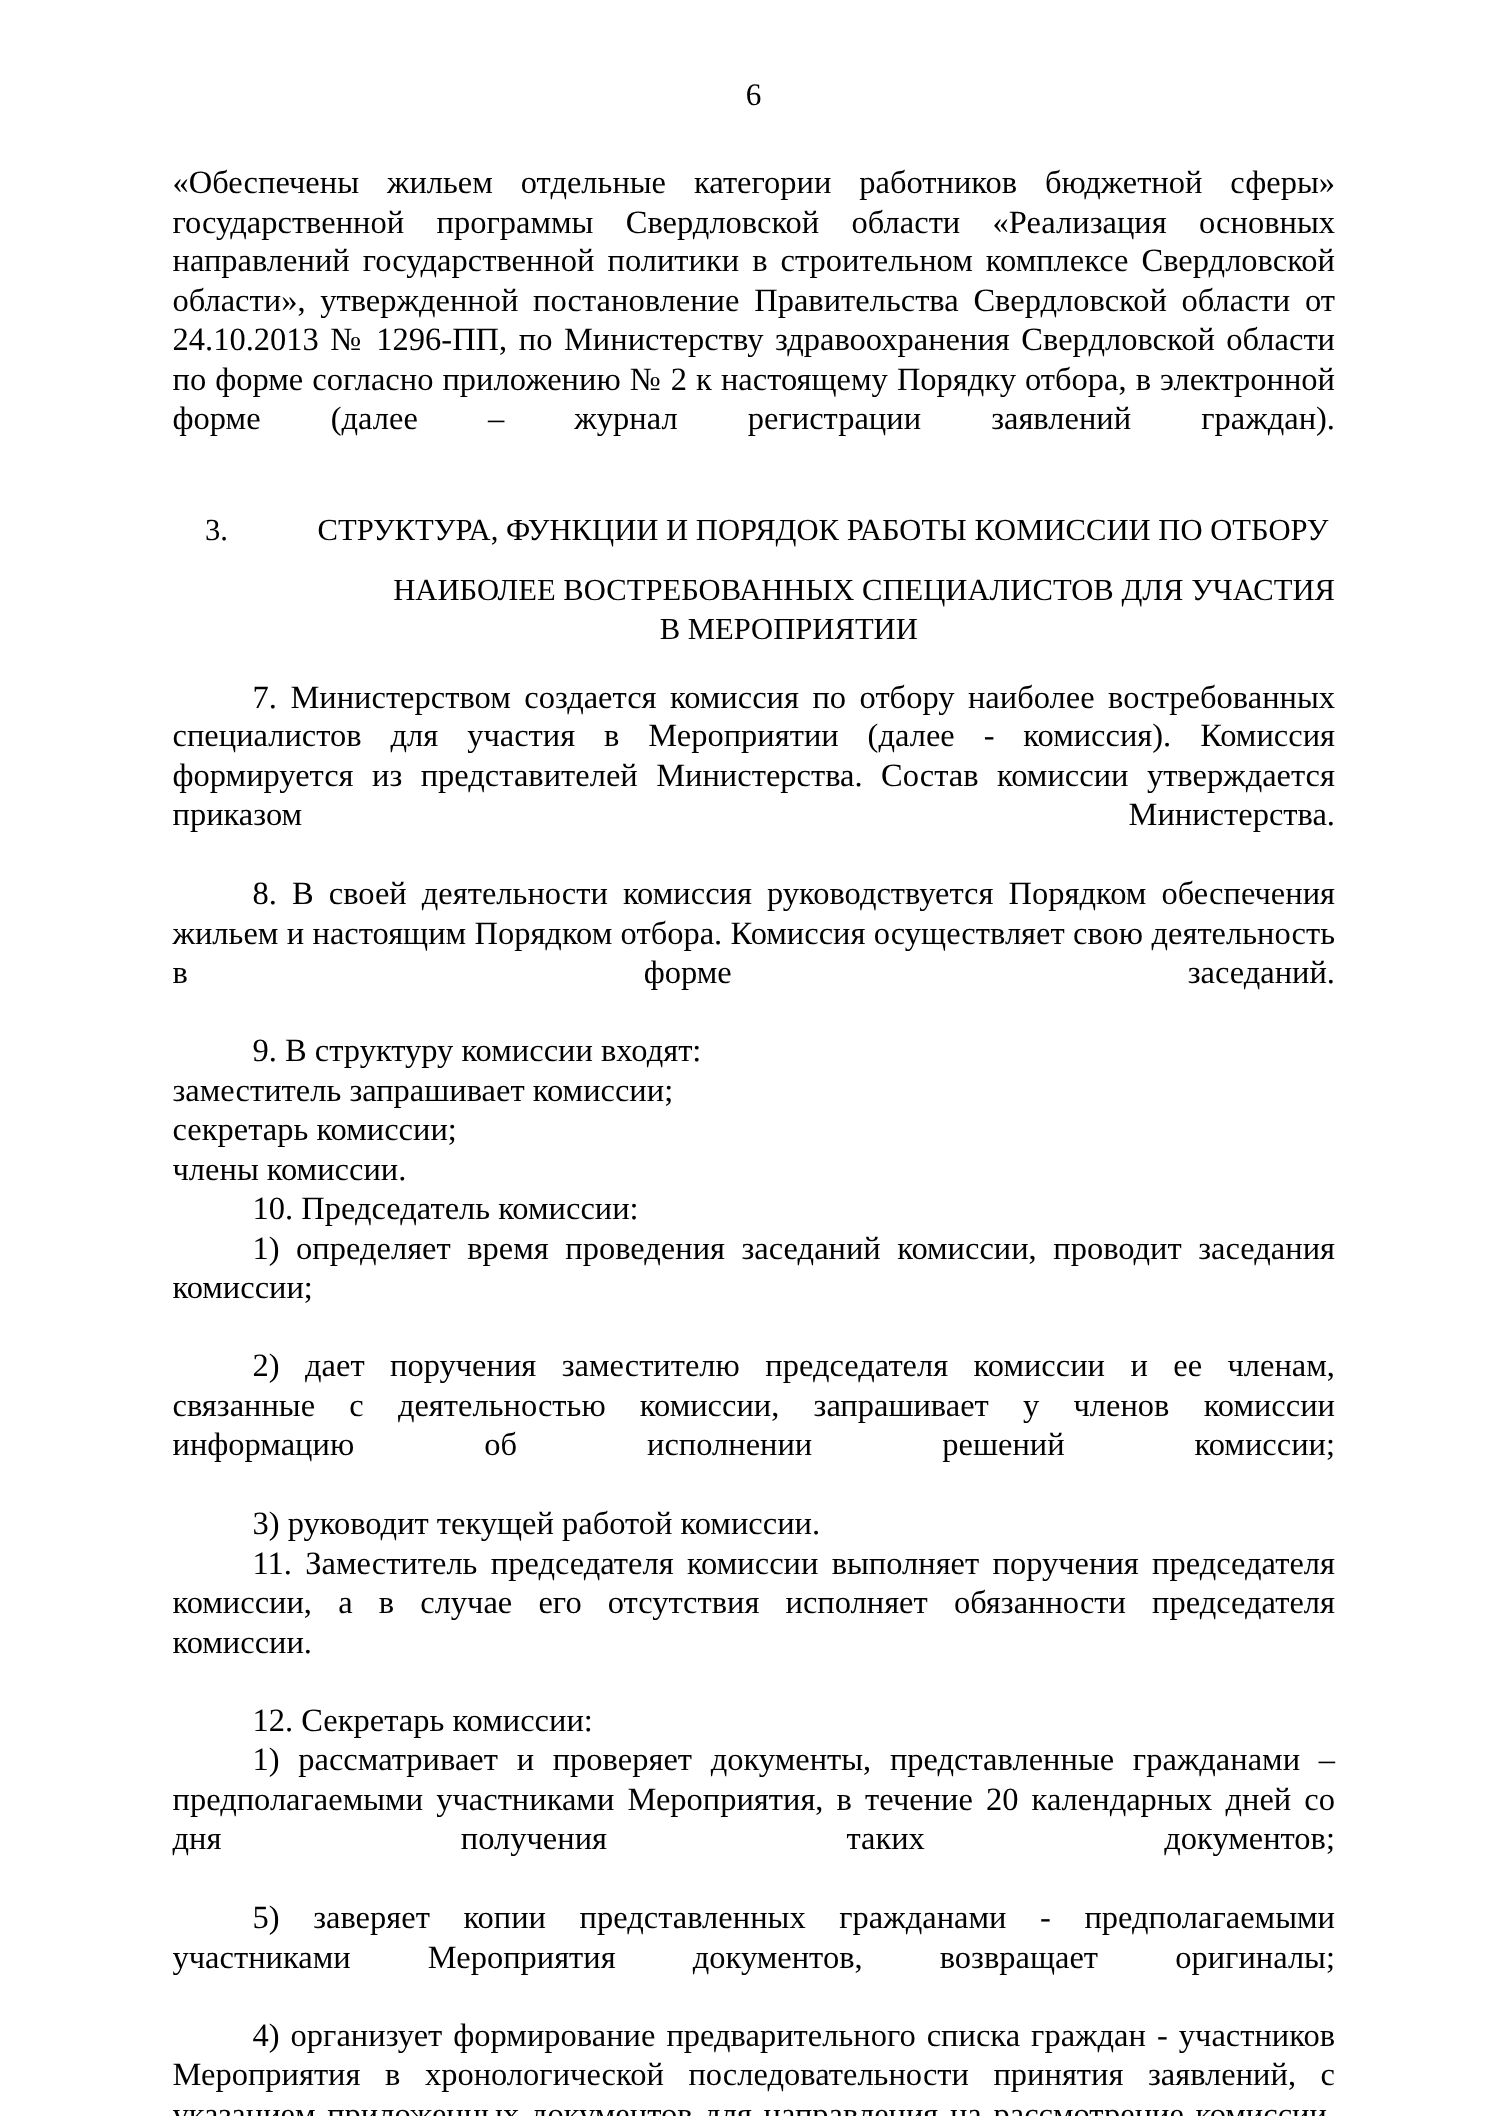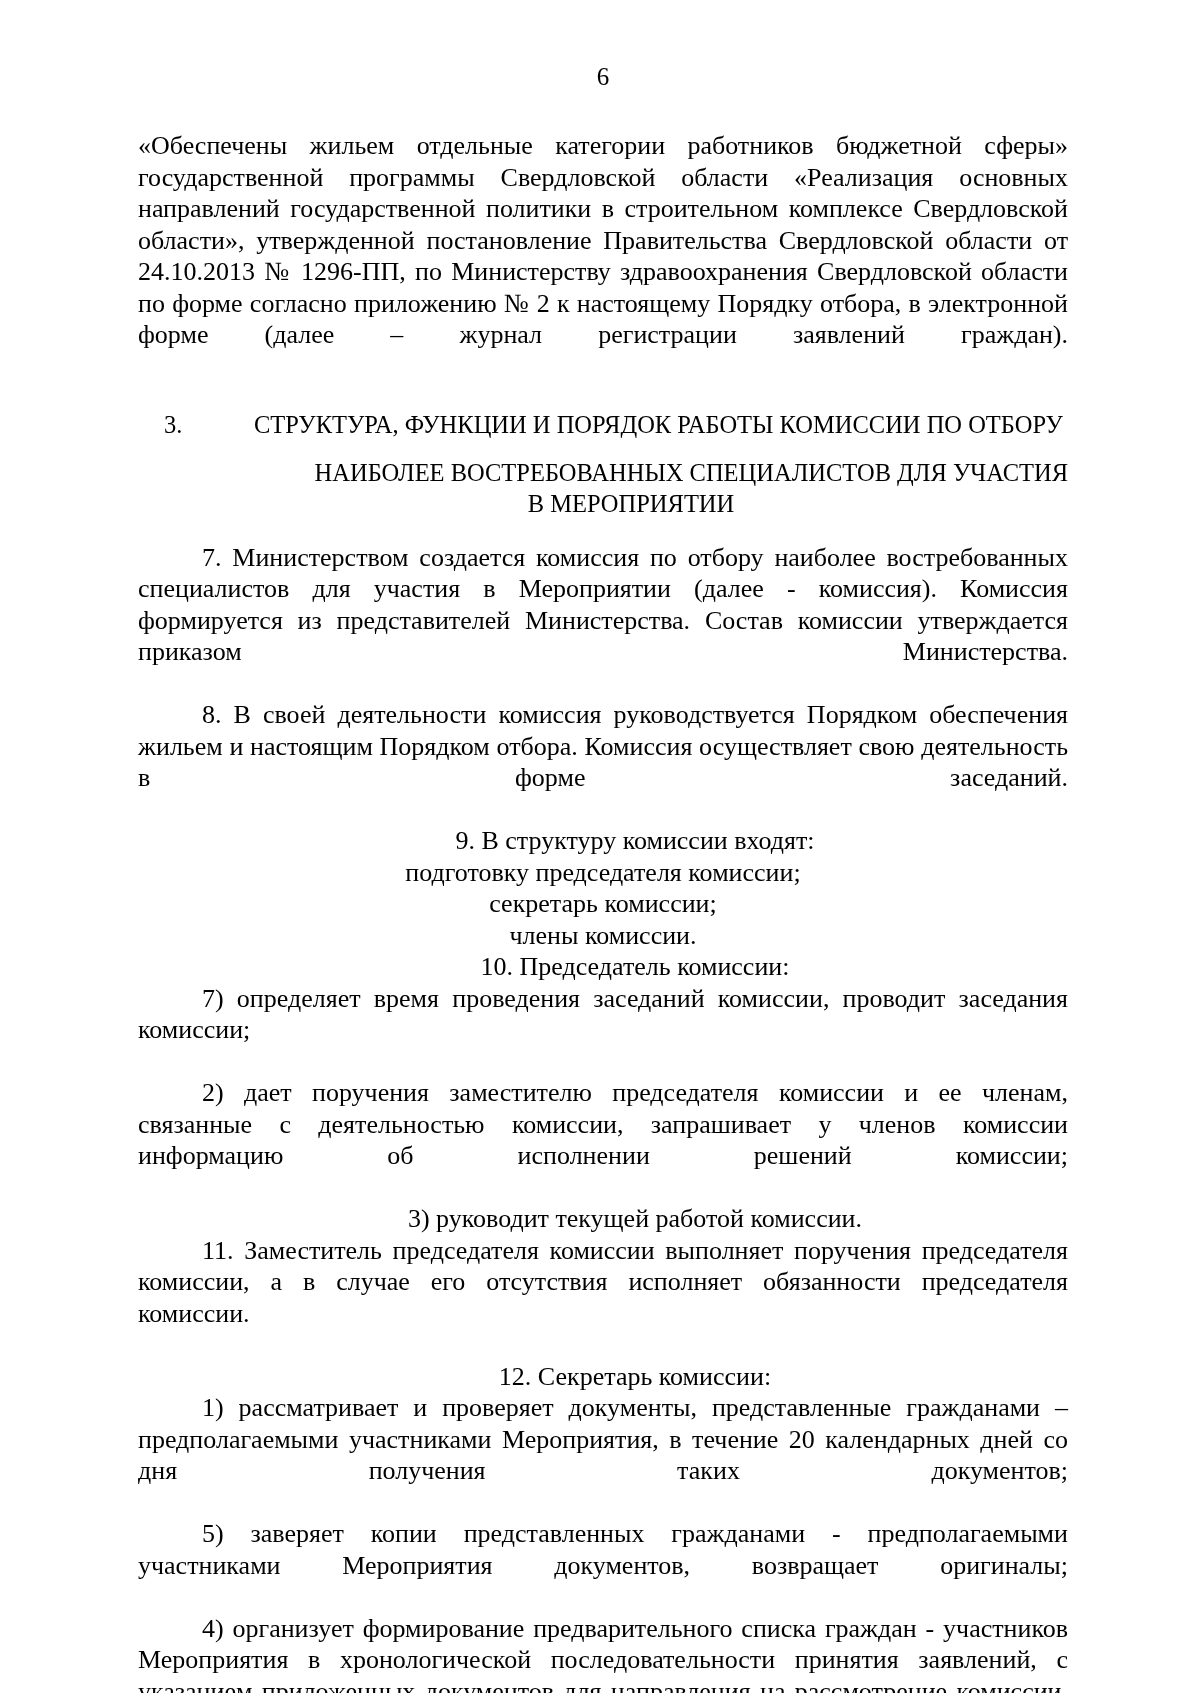--- a/index.html
+++ b/index.html
@@ -79,21 +79,21 @@
   .heading-line.l3 { text-align: center; margin-left: -60px; }
   .justify-stretch {
     text-align: justify;
   }
   .justify-stretch::after {
     content: "";
     display: inline-block;
     width: 100%;
   }
   .plain {
-    text-align: center;
+    text-align: left;
   }
 </style>
 </head>
 <body>
 
 <div class="page">
   <div class="content">
 
     <div class="page-number">6</div>
 
@@ -106,25 +106,25 @@
           <span class="heading-line l1">СТРУКТУРА, ФУНКЦИИ И ПОРЯДОК РАБОТЫ КОМИССИИ ПО ОТБОРУ</span>
           <span class="heading-line l2">НАИБОЛЕЕ ВОСТРЕБОВАННЫХ СПЕЦИАЛИСТОВ ДЛЯ УЧАСТИЯ</span>
           <span class="heading-line l3">В МЕРОПРИЯТИИ</span>
         </span>
       </span>
     </div>
 
     <p class="para-indent justify-stretch">7.     Министерством создается комиссия по отбору наиболее востребованных специалистов для участия в Мероприятии (далее - комиссия). Комиссия формируется из представителей Министерства. Состав комиссии утверждается приказом Министерства.</p>
     <p class="para-indent justify-stretch">8. В своей деятельности комиссия руководствуется Порядком обеспечения жильем и настоящим Порядком отбора. Комиссия осуществляет свою деятельность в форме заседаний.</p>
     <p class="para-indent plain">9. В структуру комиссии входят:</p>
-    <p class="para-noindent plain">подготовку председателя комиссии;</p>
+    <p class="para-noindent plain">заместитель запрашивает комиссии;</p>
     <p class="para-noindent plain">секретарь комиссии;</p>
     <p class="para-noindent plain">члены комиссии.</p>
     <p class="para-indent plain">10. Председатель комиссии:</p>
-    <p class="para-indent justify-stretch">7) определяет время проведения заседаний комиссии, проводит заседания комиссии;</p>
+    <p class="para-indent justify-stretch">1) определяет время проведения заседаний комиссии, проводит заседания комиссии;</p>
     <p class="para-indent justify-stretch">2) дает поручения заместителю председателя комиссии и ее членам, связанные с деятельностью комиссии, запрашивает у членов комиссии информацию об исполнении решений комиссии;</p>
     <p class="para-indent plain">3) руководит текущей работой комиссии.</p>
     <p class="para-indent justify-stretch">11. Заместитель председателя комиссии выполняет поручения председателя комиссии, а в случае его отсутствия исполняет обязанности председателя комиссии.</p>
     <p class="para-indent plain">12. Секретарь комиссии:</p>
     <p class="para-indent justify-stretch">1) рассматривает и проверяет документы, представленные гражданами – предполагаемыми участниками Мероприятия, в течение 20 календарных дней со дня получения таких документов;</p>
     <p class="para-indent justify-stretch">5) заверяет копии представленных гражданами - предполагаемыми участниками Мероприятия документов, возвращает оригиналы;</p>
     <p class="para-indent justify-stretch">4) организует формирование предварительного списка граждан - участников Мероприятия в хронологической последовательности принятия заявлений, с указанием приложенных документов для направления на рассмотрение комиссии, подготовку всех необходимых документов для работы комиссии;</p>
 
   </div>
 </div>

